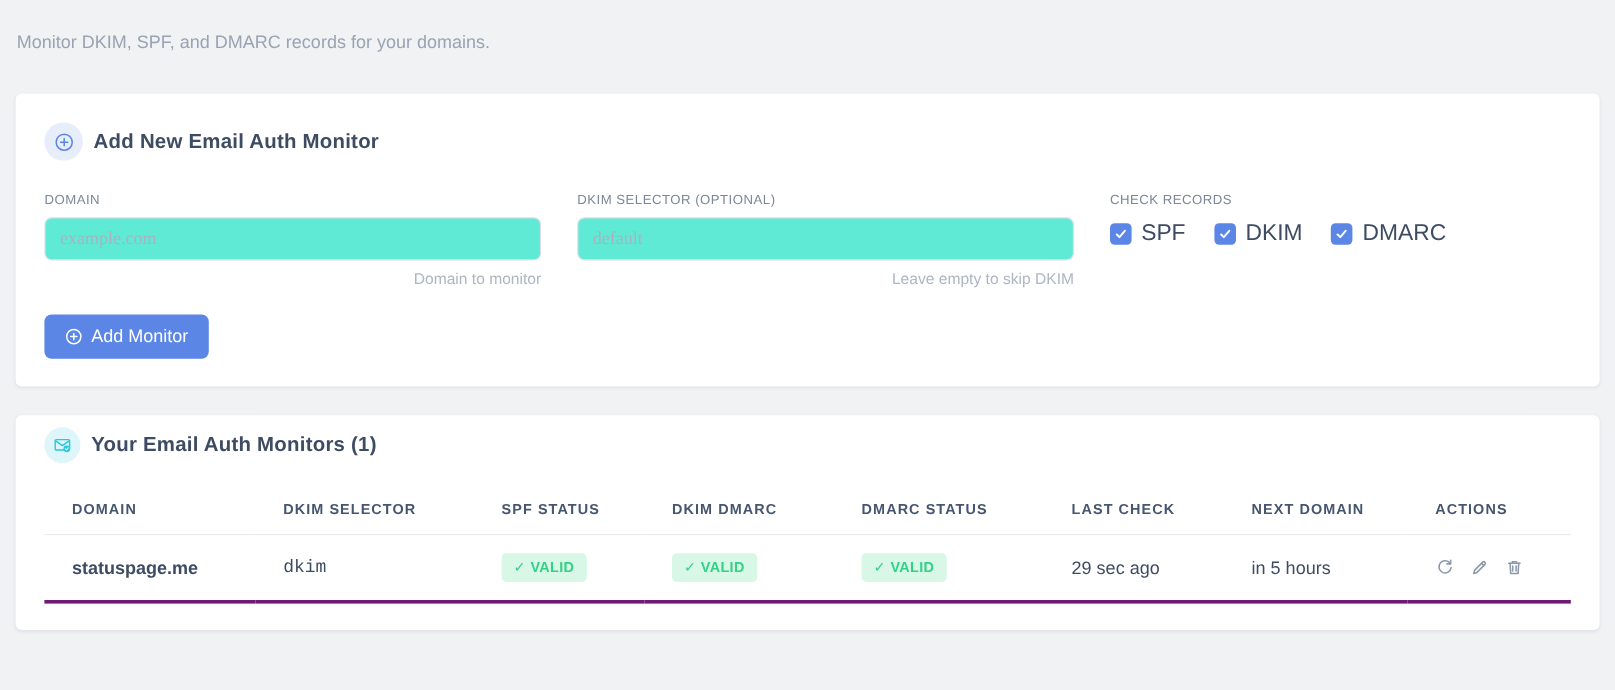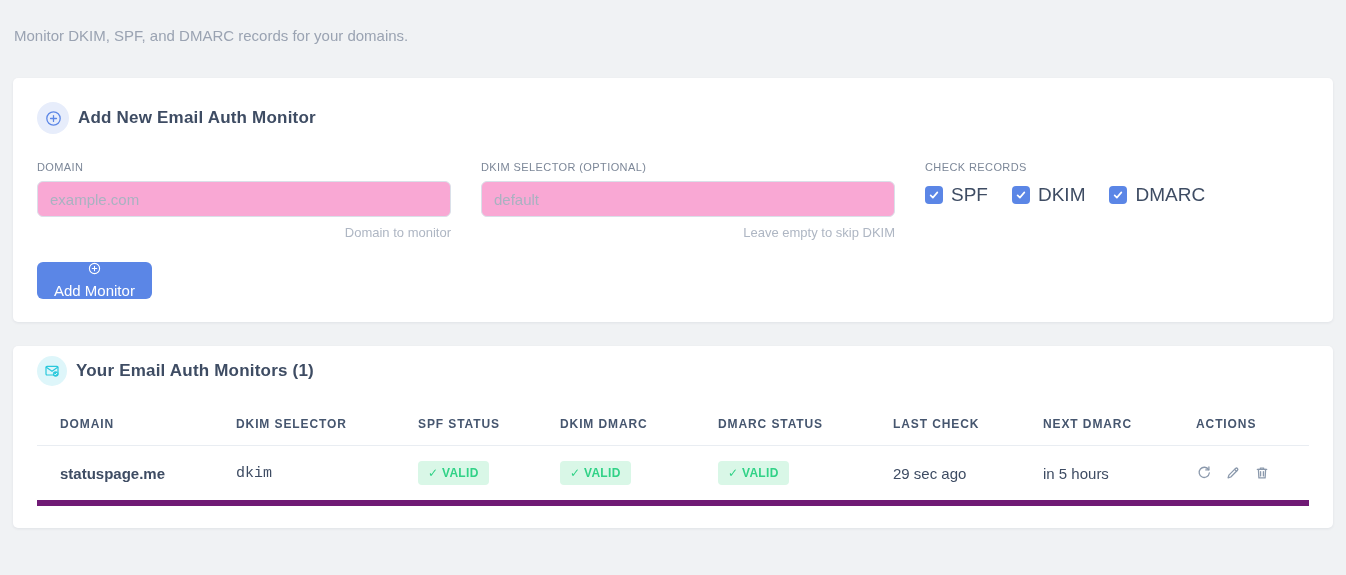--- a/index.html
+++ b/index.html
@@ -43,22 +43,22 @@
   .field { width: 414px; flex: 0 0 auto; }
   .field-label, .group-label {
     display: block;
     font-size: 11px; font-weight: 400; color: #7c8798;
     letter-spacing: .4px; margin-bottom: 8px;
   }
   .text-input {
     width: 100%; height: 36px;
     border: 1px solid #dae0e9; border-radius: 6px;
     padding: 0 12px; font-size: 15px;
-    font-family: Liberation Sans, sans-serif;
-    color: #3e4c63; background: #f9a8d4; outline: none;
+    font-family: Liberation Serif, serif;
+    color: #3e4c63; background: #5eead4; outline: none;
   }
   .text-input::placeholder { color: #a9b2c1; }
   .field-helper { margin-top: 8px; font-size: 13px; color: #aeb6c3; text-align: right; }
 
   .check-group { flex: 1 1 auto; }
   .check-row { display: flex; align-items: center; gap: 24px; margin-top: 11px; }
   .check-item { display: flex; align-items: center; gap: 8px; cursor: pointer; }
   .checkbox {
     width: 18px; height: 18px; border-radius: 4px;
     background: #5b86e6; display: flex; align-items: center; justify-content: center;
@@ -67,42 +67,41 @@
   .check-item .check-label { font-size: 19px; color: #3e4c63; }
 
   .btn-primary {
     margin-top: 22px;
     display: inline-flex; align-items: center; gap: 7px;
     background: #5b86e6; color: #ffffff;
     border: none; border-radius: 6px;
     height: 37px; padding: 0 17px;
     font-size: 15px; font-family: "Liberation Sans", "DejaVu Sans", sans-serif;
     cursor: pointer;
-    flex-direction: column;
   }
 
   
   .card-monitors .card-header { padding: 0 24px; }
   .monitors-table {
     width: calc(100% - 48px);
     margin: 19px 24px 0;
     border-collapse: collapse;
     table-layout: fixed;
   }
   .monitors-table th {
     text-align: left;
     font-size: 12px; font-weight: 700; color: #46566f;
     letter-spacing: .9px;
     padding: 12px 8px 14px 23px;
     border-bottom: 1px solid #e9edf2;
     white-space: nowrap;
   }
   .monitors-table td {
     padding: 15px 8px 15px 23px;
-    border-bottom: 6px solid #701a75;
+    border-bottom: 3px solid #701a75;
     font-size: 15px; color: #3e4c63;
     white-space: nowrap;
   }
   .cell-domain { font-weight: 700; color: #3e4c63; }
   .cell-code {
     font-family: "Liberation Mono", "DejaVu Sans Mono", monospace;
     font-size: 13.5px; color: #e84c85;
   }
   .badge-valid {
     display: inline-block;
@@ -215,21 +214,21 @@
         <col style="width:136px">
     </colgroup>
     <thead>
       <tr>
         <th>DOMAIN</th>
         <th>DKIM SELECTOR</th>
         <th>SPF STATUS</th>
         <th>DKIM DMARC</th>
         <th>DMARC STATUS</th>
         <th>LAST CHECK</th>
-        <th>NEXT DMARC</th>
+        <th>NEXT DOMAIN</th>
         <th>ACTIONS</th>
       </tr>
     </thead>
     <tbody>
       <tr>
         <td class="cell-domain">statuspage.me</td>
         <td class="cell-code">dkim</td>
         <td><span class="badge-valid">✓ VALID</span></td>
         <td><span class="badge-valid">✓ VALID</span></td>
         <td><span class="badge-valid">✓ VALID</span></td>

